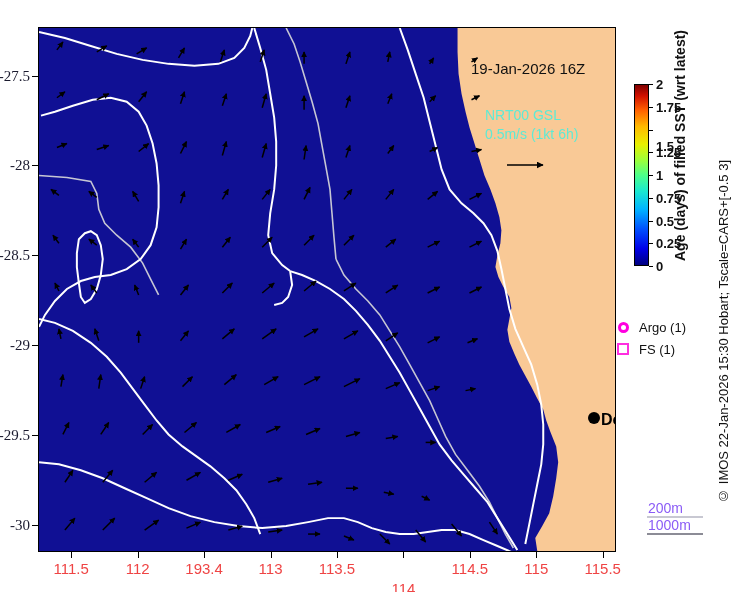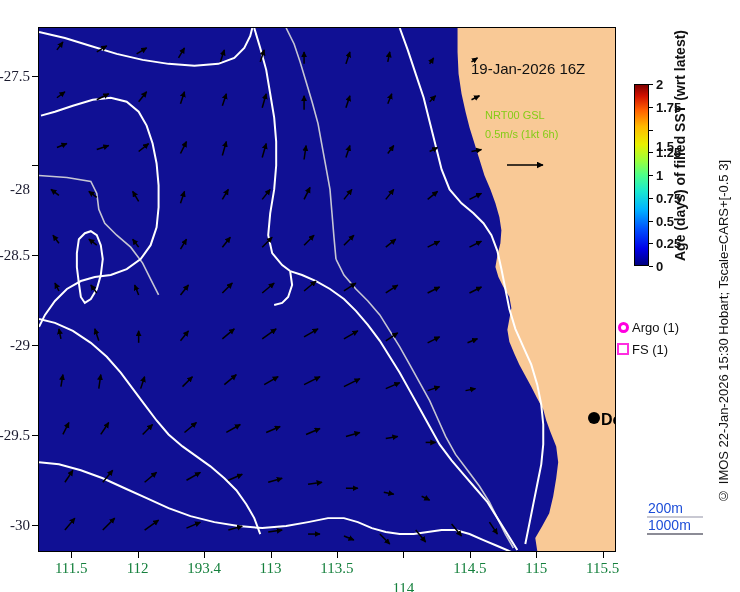--- a/index.html
+++ b/index.html
@@ -13,29 +13,29 @@
   #plot{position:absolute;left:38px;top:27px;width:578px;height:525px;
         background:#0d0d8a;overflow:hidden;border:1px solid #000;box-sizing:border-box;}
 
   #ocean{position:absolute;inset:0;background:#101094;}
   .contour-svg{position:absolute;inset:0;width:100%;height:100%;overflow:visible;}
 
   
   .xtick{position:absolute;width:1px;height:6px;background:#000;top:552px;}
   .ytick{position:absolute;height:1px;width:6px;background:#000;left:32px;}
   .xlabel{position:absolute;top:560px;transform:translateX(-50%);
-          font-family:Liberation Serif, serif;font-size:15px;color:#15803d;white-space:nowrap;text-align:center;}
+          font-family:Liberation Sans, sans-serif;font-size:15px;color:#ef4444;white-space:nowrap;text-align:center;}
   .ylabel{position:absolute;left:30px;transform:translate(-100%,-50%);
           font-family:"Liberation Serif",serif;font-size:15px;color:#1a1a2e;white-space:nowrap;}
 
   
   .anno{position:absolute;font-family:"Liberation Sans",sans-serif;
         font-size:14px;color:#111;white-space:nowrap;}
   #date-stamp{left:432px;top:32px;font-size:15px;}
-  #vec-block{position:absolute;left:446px;top:78px;line-height:19px;font-size:11px;color:#84cc16;}
+  #vec-block{position:absolute;left:446px;top:78px;line-height:19px;font-size:14px;color:#5eead4;}
   #vec-arrow{position:absolute;left:466px;top:131px;}
 
   
   #city-dot{position:absolute;left:549px;top:384px;width:12px;height:12px;
             border-radius:50%;background:#000;}
   #city-name{position:absolute;left:562px;top:383px;font-weight:bold;font-size:16px;
              color:#000;white-space:nowrap;}
 
   
   #cbar-wrap{position:absolute;left:634px;top:84px;}
@@ -50,24 +50,24 @@
   #cbar-title{position:absolute;left:672px;top:30px;width:24px;height:280px;}
   #cbar-title span{display:block;writing-mode:vertical-rl;transform:rotate(180deg);
       font-size:14px;font-weight:bold;color:#111;white-space:nowrap;}
 
   
   #legend{position:absolute;left:614px;top:316px;font-size:13px;color:#111;}
   .leg-row{display:flex;align-items:center;height:22px;}
   .leg-sym{width:18px;display:flex;align-items:center;justify-content:center;}
   .sym-circle{width:11px;height:11px;border-radius:50%;border:3.5px solid #ff00e0;box-sizing:border-box;}
   .sym-square{width:12px;height:12px;border:2px solid #ff2ee0;box-sizing:border-box;}
-  .leg-txt{white-space:nowrap;font-size:13px;}
-
-  
-  #depthkey{position:absolute;left:648px;top:500px;font-size:14px;color:#1d4ed8;line-height:17px;}
+  .leg-txt{margin-left:7px;white-space:nowrap;font-size:13px;}
+
+  
+  #depthkey{position:absolute;left:648px;top:500px;font-size:14px;color:#8b5cf6;line-height:17px;}
   #depthkey .dk-row{position:relative;white-space:nowrap;}
   .dk-line{position:absolute;left:-1px;width:56px;height:2px;}
 
   
   #credit{position:absolute;left:716px;top:160px;width:22px;height:420px;}
   #credit span{display:block;writing-mode:vertical-rl;transform:rotate(180deg);
       font-size:13px;color:#111;white-space:nowrap;}
 </style>
 </head>
 <body>
@@ -303,21 +303,21 @@
       <div class="xlabel" style="left: 469.839px;">114.5</div>
       <div class="xtick" style="left: 536.276px;"></div>
       <div class="xlabel" style="left: 536.276px;">115</div>
       <div class="xtick" style="left: 602.713px;"></div>
       <div class="xlabel" style="left: 602.713px;">115.5</div>
     </div>
   <div id="yticks">
       <div class="ytick" style="top: 75.5445px;"></div>
       <div class="ylabel" style="top: 75.5445px;">-27.5</div>
       <div class="ytick" style="top: 165.442px;"></div>
-      <div class="ylabel" style="top: 165.442px; margin-top: 24px;">-28</div>
+      <div class="ylabel" style="top: 165.442px;">-28</div>
       <div class="ytick" style="top: 255.339px;"></div>
       <div class="ylabel" style="top: 255.339px;">-28.5</div>
       <div class="ytick" style="top: 345.236px;"></div>
       <div class="ylabel" style="top: 345.236px;">-29</div>
       <div class="ytick" style="top: 435.134px;"></div>
       <div class="ylabel" style="top: 435.134px;">-29.5</div>
       <div class="ytick" style="top: 525.031px;"></div>
       <div class="ylabel" style="top: 525.031px;">-30</div>
     </div>
 

